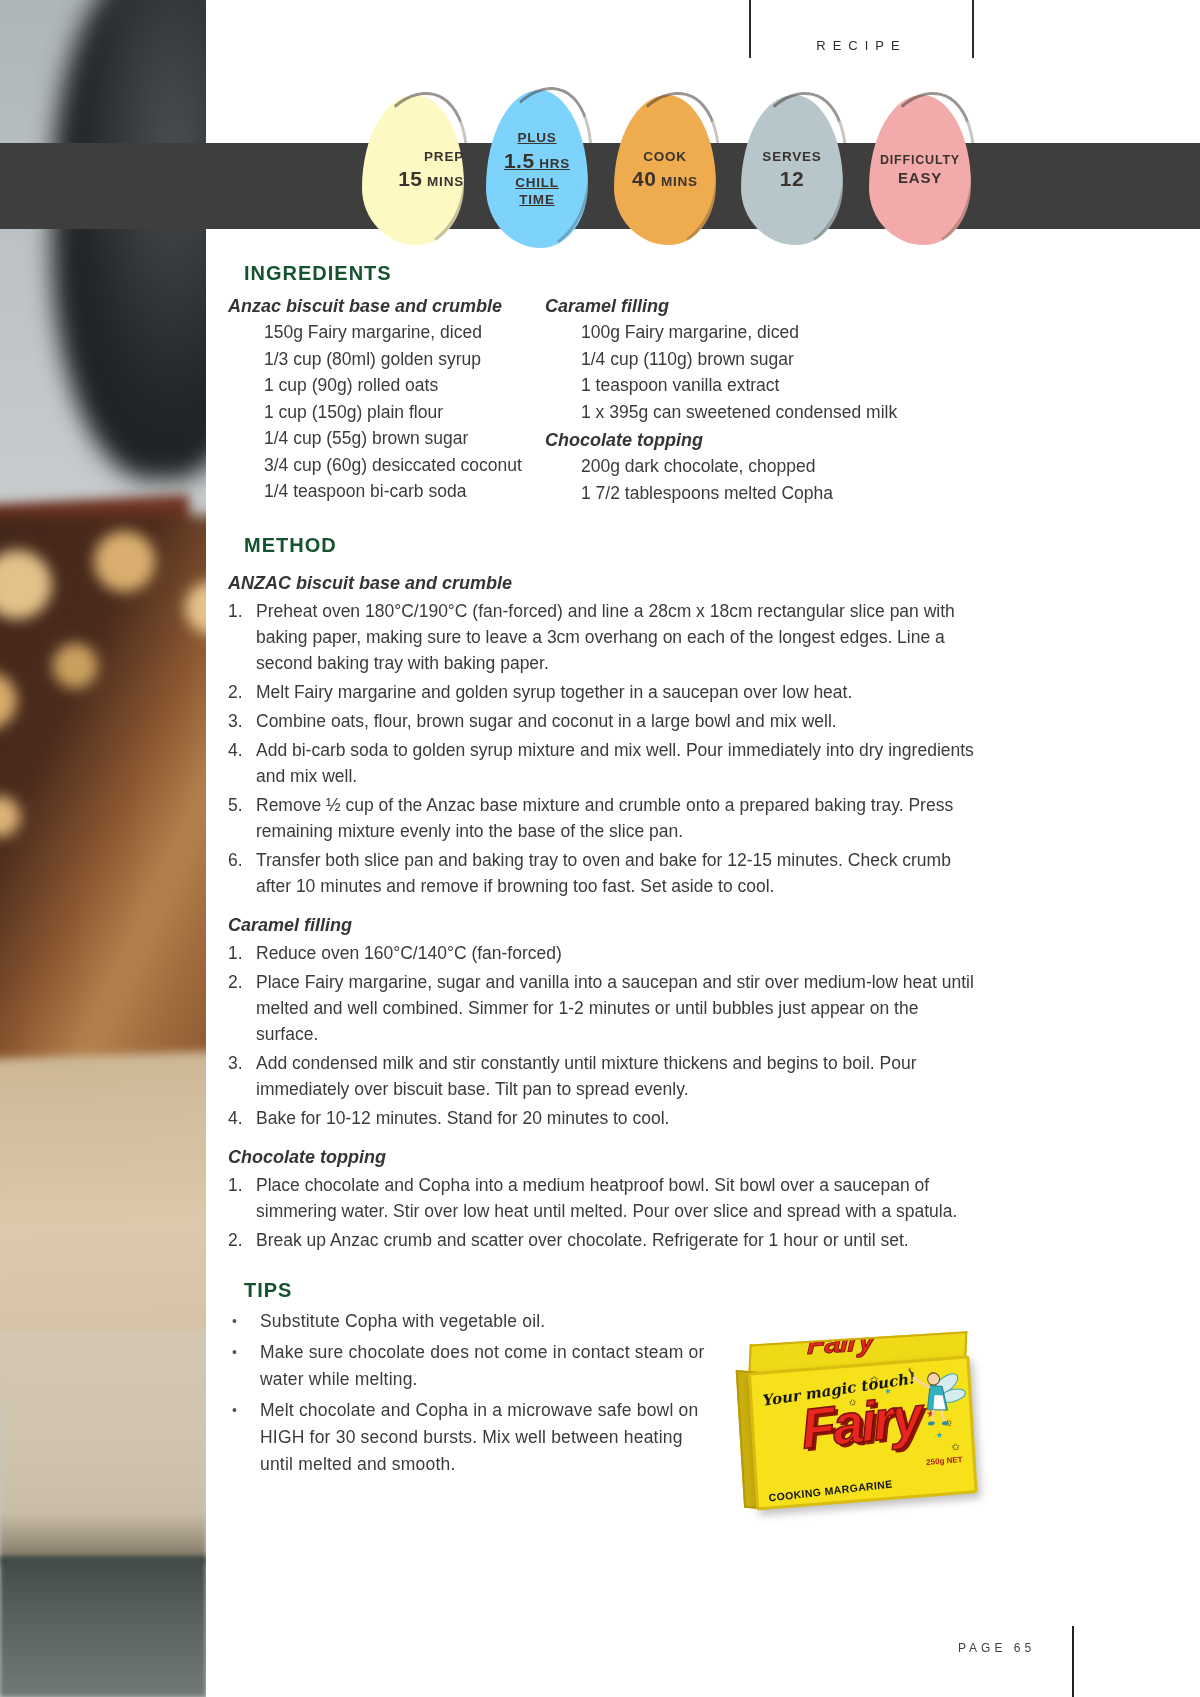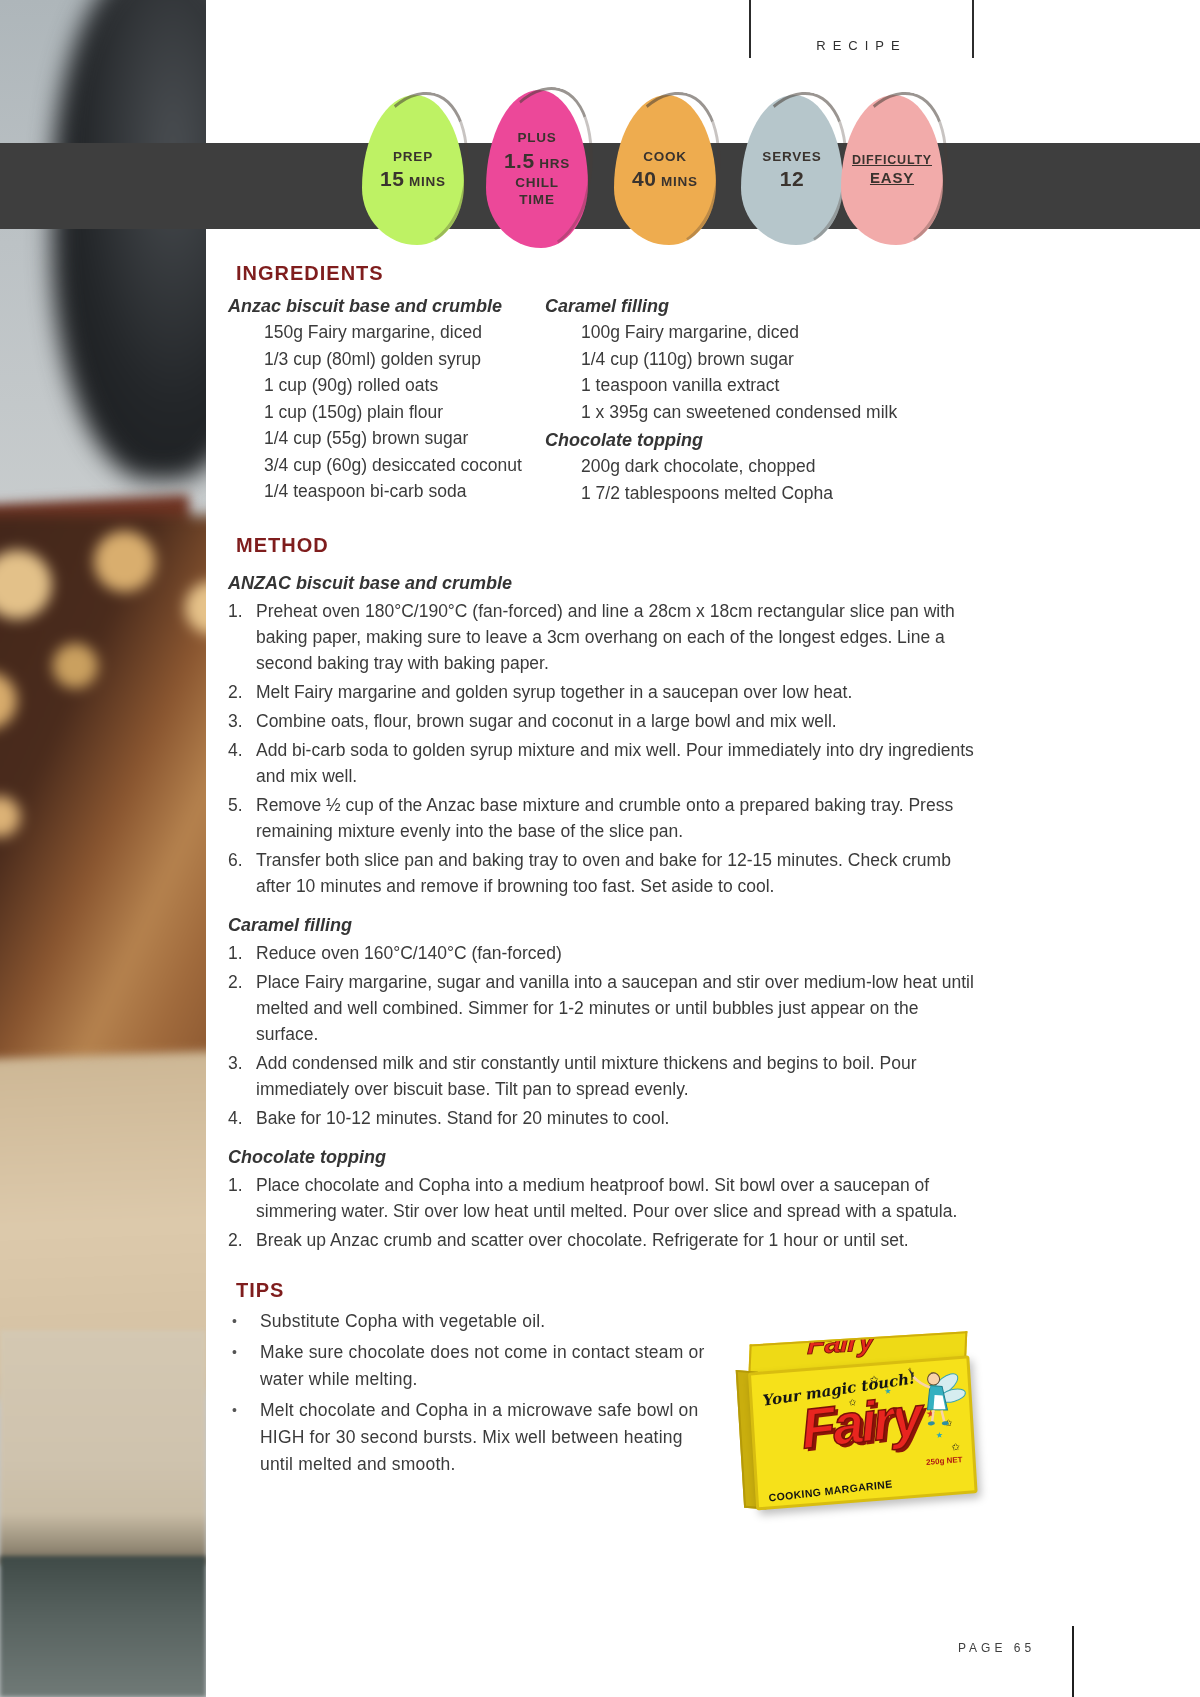--- a/index.html
+++ b/index.html
@@ -42,29 +42,29 @@
        border-radius:52% 48% 46% 54% / 62% 60% 40% 38%;
        display:flex;flex-direction:column;align-items:center;justify-content:center;
        text-align:center;color:#3a332e;}
   .egg::before{content:'';position:absolute;inset:-5px;border-radius:inherit;
        border:3px solid transparent;border-top-color:rgba(72,62,55,.55);
        border-right-color:rgba(72,62,55,.30);transform:rotate(14deg);}
   .egg:nth-child(1){left:362px;}
   .egg:nth-child(2){left:486px;top:90px;height:158px;}
   .egg:nth-child(3){left:614px;}
   .egg:nth-child(4){left:741px;}
-  .egg:nth-child(5){left:841px;text-decoration:underline;}
+  .egg:nth-child(5){left:869px;}
   .egg .row{font-size:13.5px;font-weight:600;letter-spacing:.8px;line-height:1.3;white-space:nowrap;}
   .egg .big{font-size:21px;font-weight:700;letter-spacing:.5px;}
   .egg .boldtxt{font-weight:700;font-size:15px;}
   .egg:nth-child(5) .row{font-size:12.5px;}
 
   
   .content{position:absolute;left:228px;top:262px;width:748px;}
-  .sec-heading{font-size:20px;font-weight:600;letter-spacing:1px;color:#7f1d1d;margin:0 0 6px 8px;}
+  .sec-heading{font-size:20px;font-weight:600;letter-spacing:1px;color:#14532d;margin:0 0 6px 16px;}
   .ing-cols{display:flex;}
   .ing-col1{width:317px;flex:none;}
   .ing-col2{flex:1;}
   .grp-title{font-size:18px;font-weight:700;font-style:italic;margin:5px 0 2px 0;color:#353535;}
   .ing-item{font-size:17.5px;line-height:26.5px;margin-left:36px;}
   .method-block{margin-top:28px;}
   .m-sec-title{font-size:18px;font-weight:700;font-style:italic;margin:16px 0 4px 0;color:#353535;}
   ol.steps{list-style:none;margin:0;padding:0;}
   ol.steps li{display:flex;font-size:17.5px;line-height:26px;margin:0 0 3px 0;}
   ol.steps .num{flex:none;width:28px;}
@@ -114,25 +114,25 @@
     <div class="l-board"></div>
     <div class="l-floor"></div>
   </div>
 
   <div class="hline left"></div>
   <div class="hline right"></div>
   <div class="header-label">RECIPE</div>
 
   <div class="band"></div>
   <div class="badge-row" id="badge-row">
-      <div class="egg" style="background: #bef264;">
+      <div class="egg" style="background: #fef9c3; align-items: flex-end;">
         <div class="row"><span>PREP</span></div>
         <div class="row"><span class="big">15</span><span> MINS</span></div>
       </div>
-      <div class="egg" style="background: #ec4899;">
+      <div class="egg" style="background: #7dd3fc; text-decoration: underline;">
         <div class="row"><span>PLUS</span></div>
         <div class="row"><span class="big">1.5</span><span> HRS</span></div>
         <div class="row"><span>CHILL</span></div>
         <div class="row"><span>TIME</span></div>
       </div>
       <div class="egg" style="background: rgb(238, 172, 79);">
         <div class="row"><span>COOK</span></div>
         <div class="row"><span class="big">40</span><span> MINS</span></div>
       </div>
       <div class="egg" style="background: rgb(182, 198, 203);">

